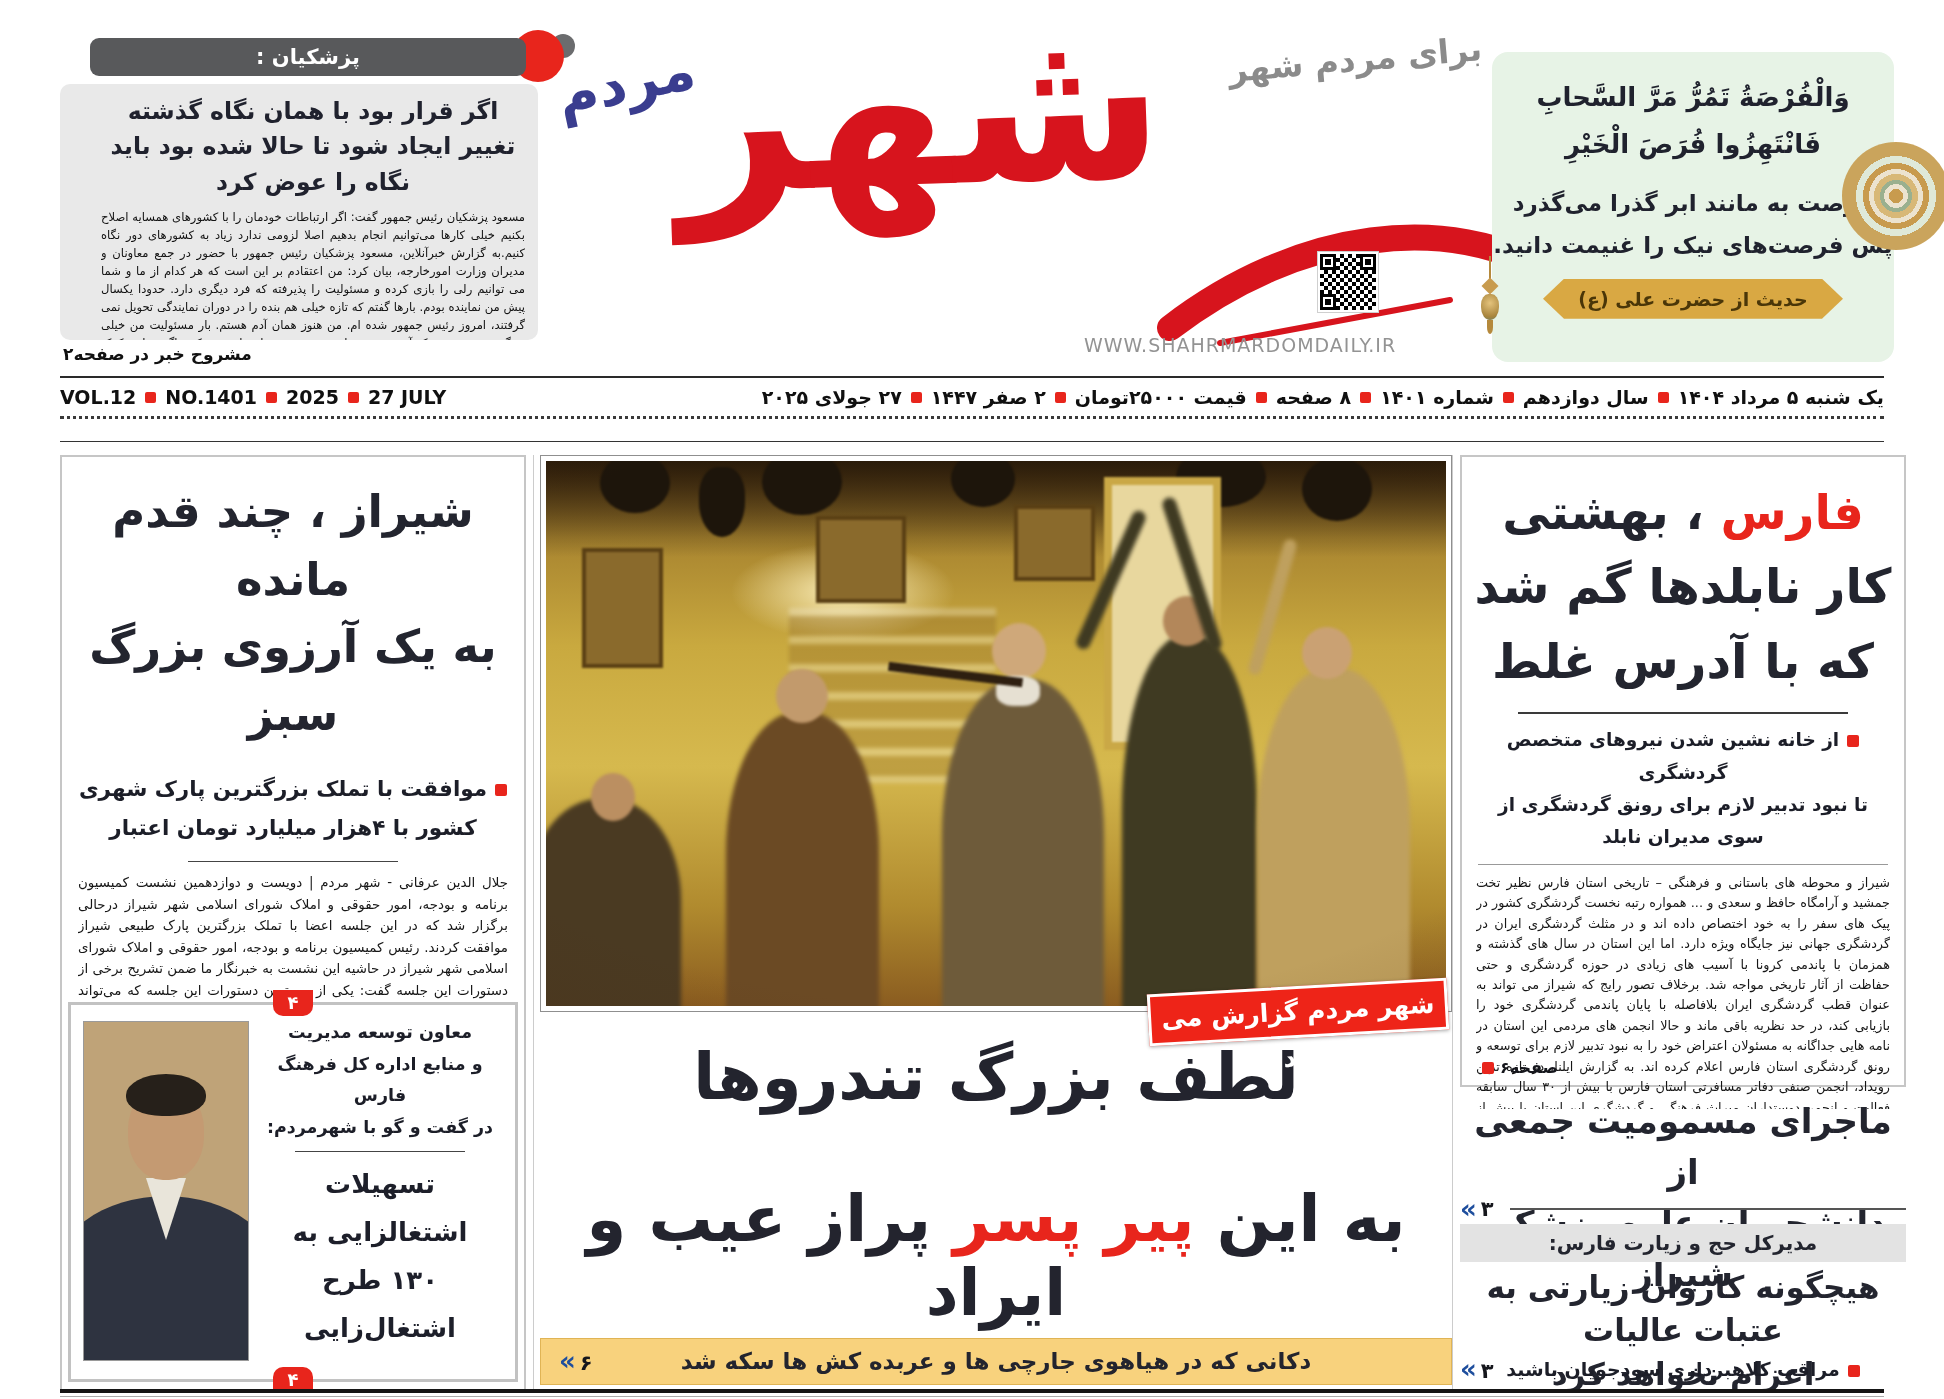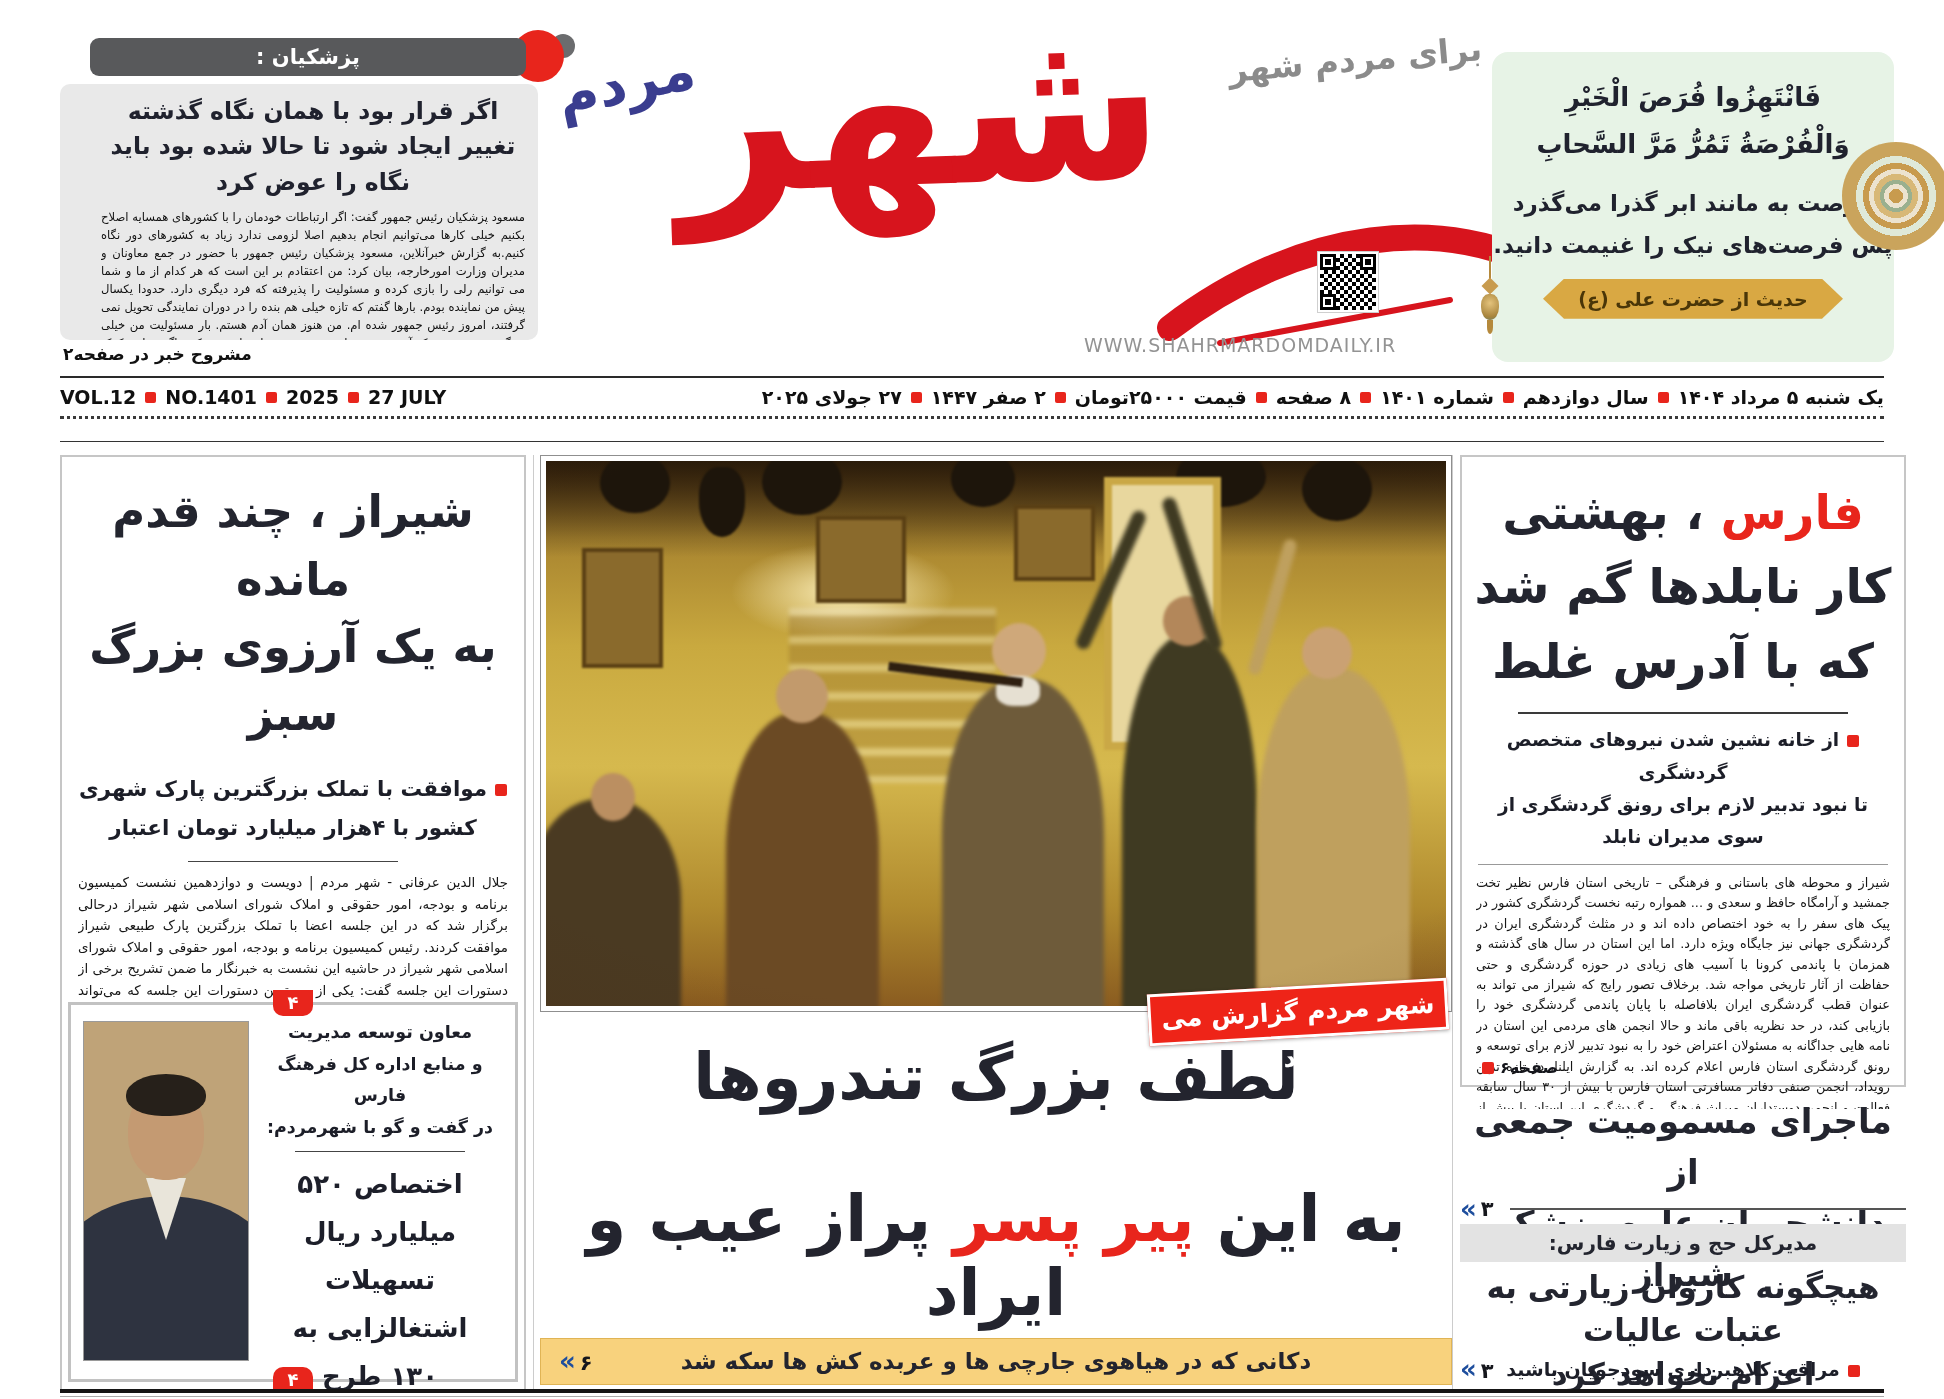--- a/index.html
+++ b/index.html
@@ -178,22 +178,22 @@
   </svg>
   <div class="abs logo-tagline fa">برای مردم شهر</div>
   <div class="abs qr">
     <div class="f tl"></div>
     <div class="f tr"></div>
     <div class="f bl"></div>
   </div>
   <div class="abs website">WWW.SHAHRMARDOMDAILY.IR</div>
 
   <div class="abs hadith">
+    <div class="ar fa">وَالْفُرْصَةُ تَمُرُّ مَرَّ السَّحابِ</div>
     <div class="ar fa">فَانْتَهِزُوا فُرَصَ الْخَيْرِ</div>
-    <div class="ar fa">وَالْفُرْصَةُ تَمُرُّ مَرَّ السَّحابِ</div>
     <div class="gap"></div>
     <div class="pe fa">فرصت به مانند ابر گذرا می‌گذرد</div>
     <div class="pe fa">پس فرصت‌های نیک را غنیمت دانید.</div>
     <div class="hadith-banner fa">حدیث از حضرت علی (ع)</div>
   </div>
   <div class="abs rosette"></div>
   <div class="abs tassel">
     <div class="cord"></div>
       <div class="knot"></div>
       <div class="bulb"></div>
@@ -245,21 +245,20 @@
         <div class="p-suit"></div>
         <div class="p-shirt"></div>
         <div class="p-head"></div>
         <div class="p-hair"></div>
       </div>
       <div class="card-text">
         <div class="card-kicker fa">معاون توسعه مدیریت</div>
         <div class="card-kicker fa">و منابع اداره کل فرهنگ فارس</div>
         <div class="card-kicker fa">در گفت و گو با شهرمردم:</div>
         <div class="card-rule"></div>
-        <div class="card-headline fa">اختصاص ۵۲۰ میلیارد ریال</div>
         <div class="card-headline fa">تسهیلات اشتغالزایی به</div>
         <div class="card-headline fa">۱۳۰ طرح اشتغال‌زایی</div>
 
       </div>
     </div>
   </div>
 
   <div class="abs photo-frame">
     <div class="scene">
       <div class="ceiling"></div>

